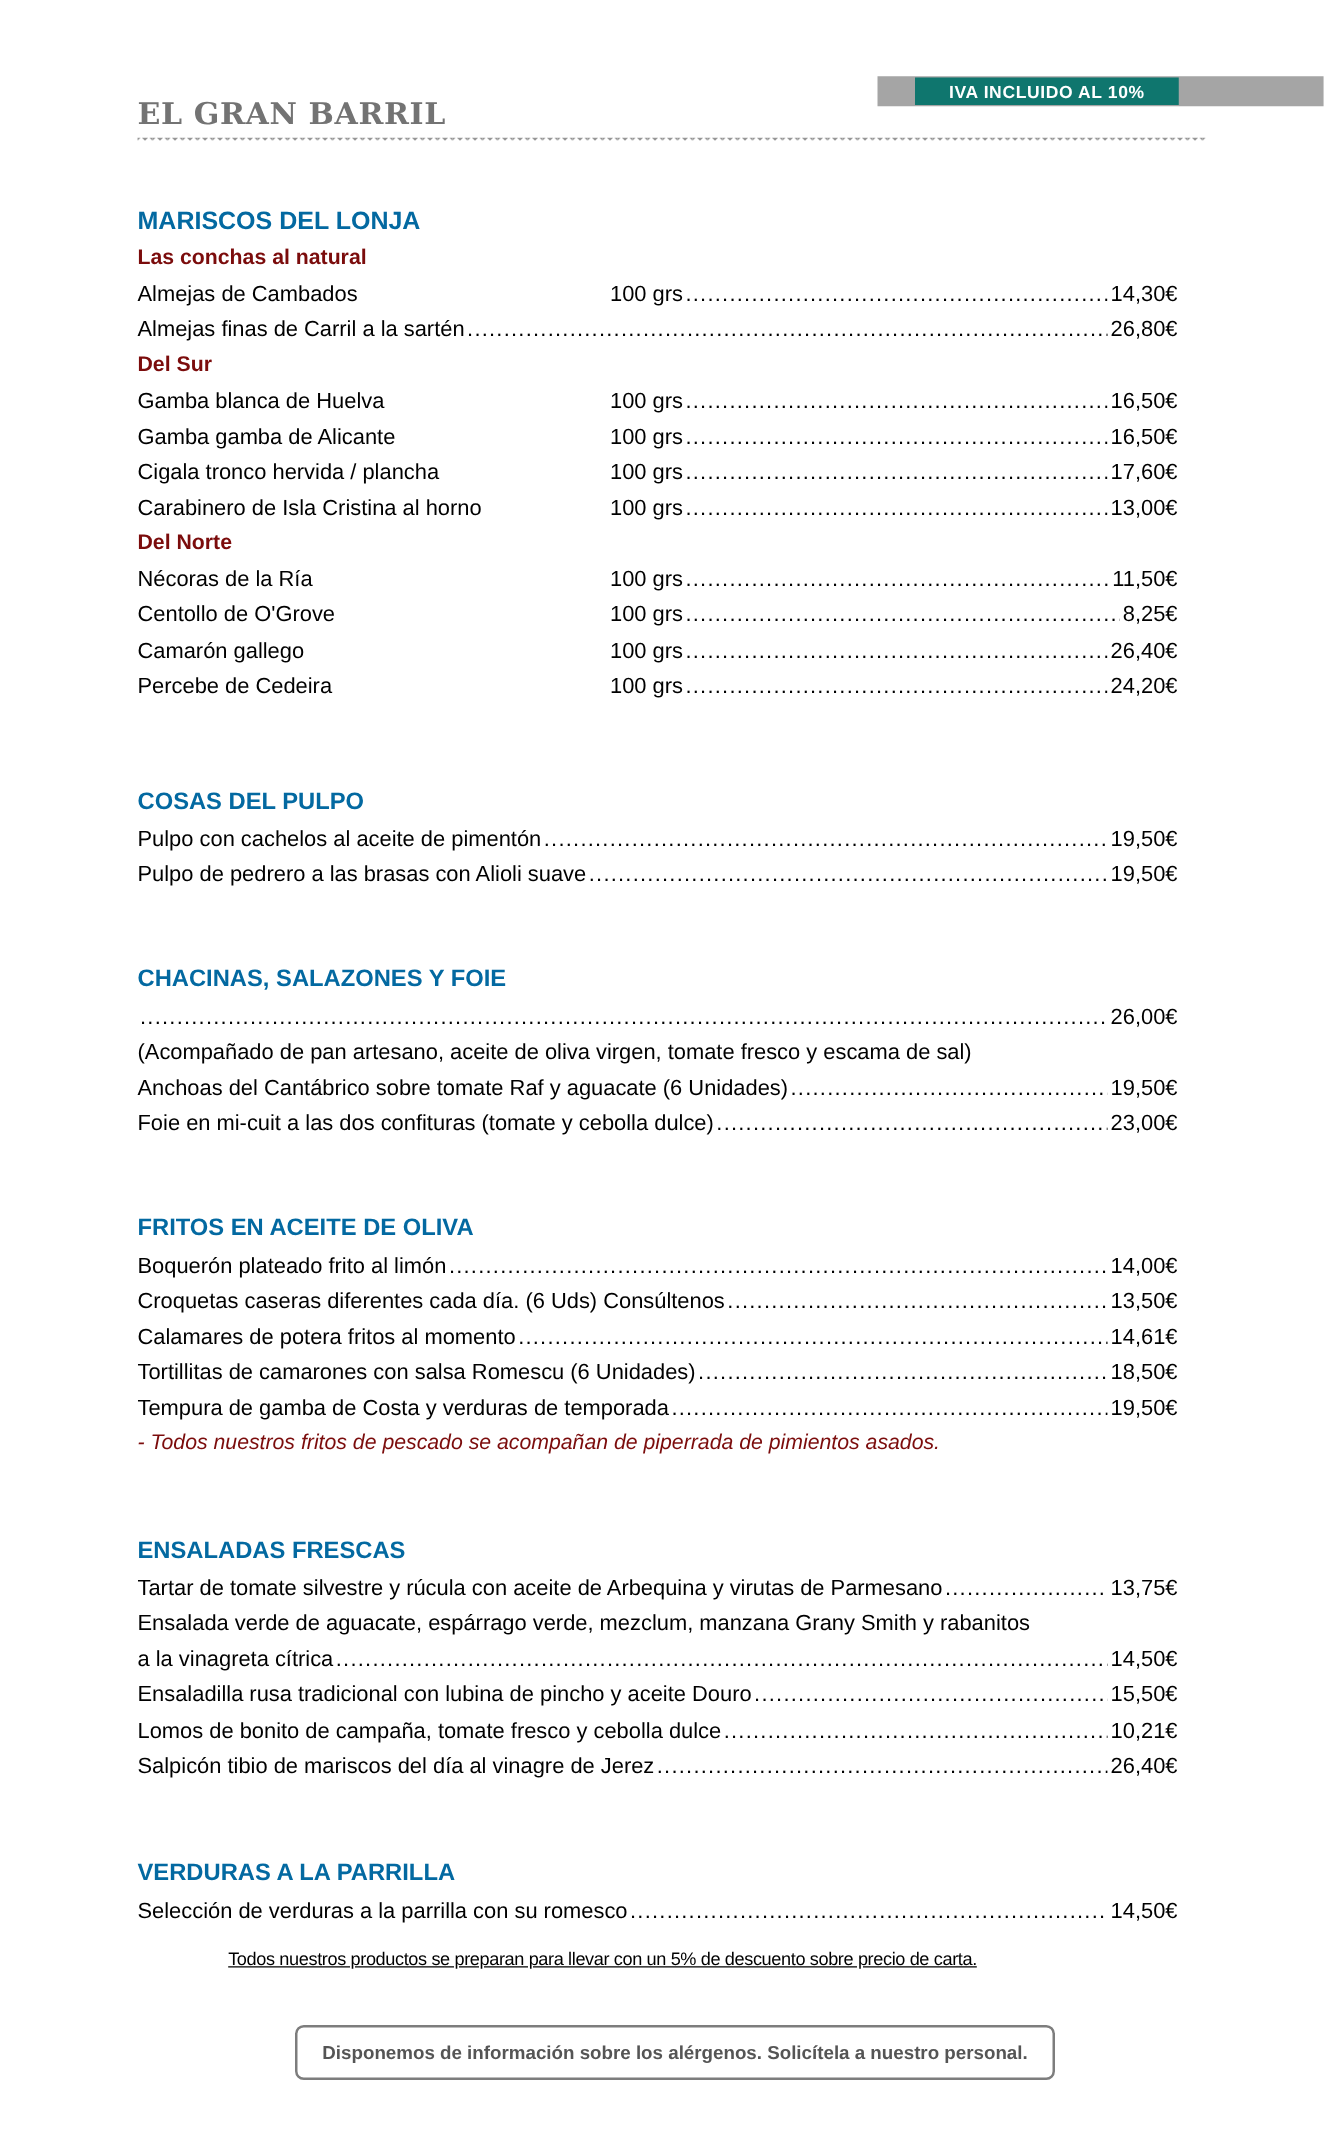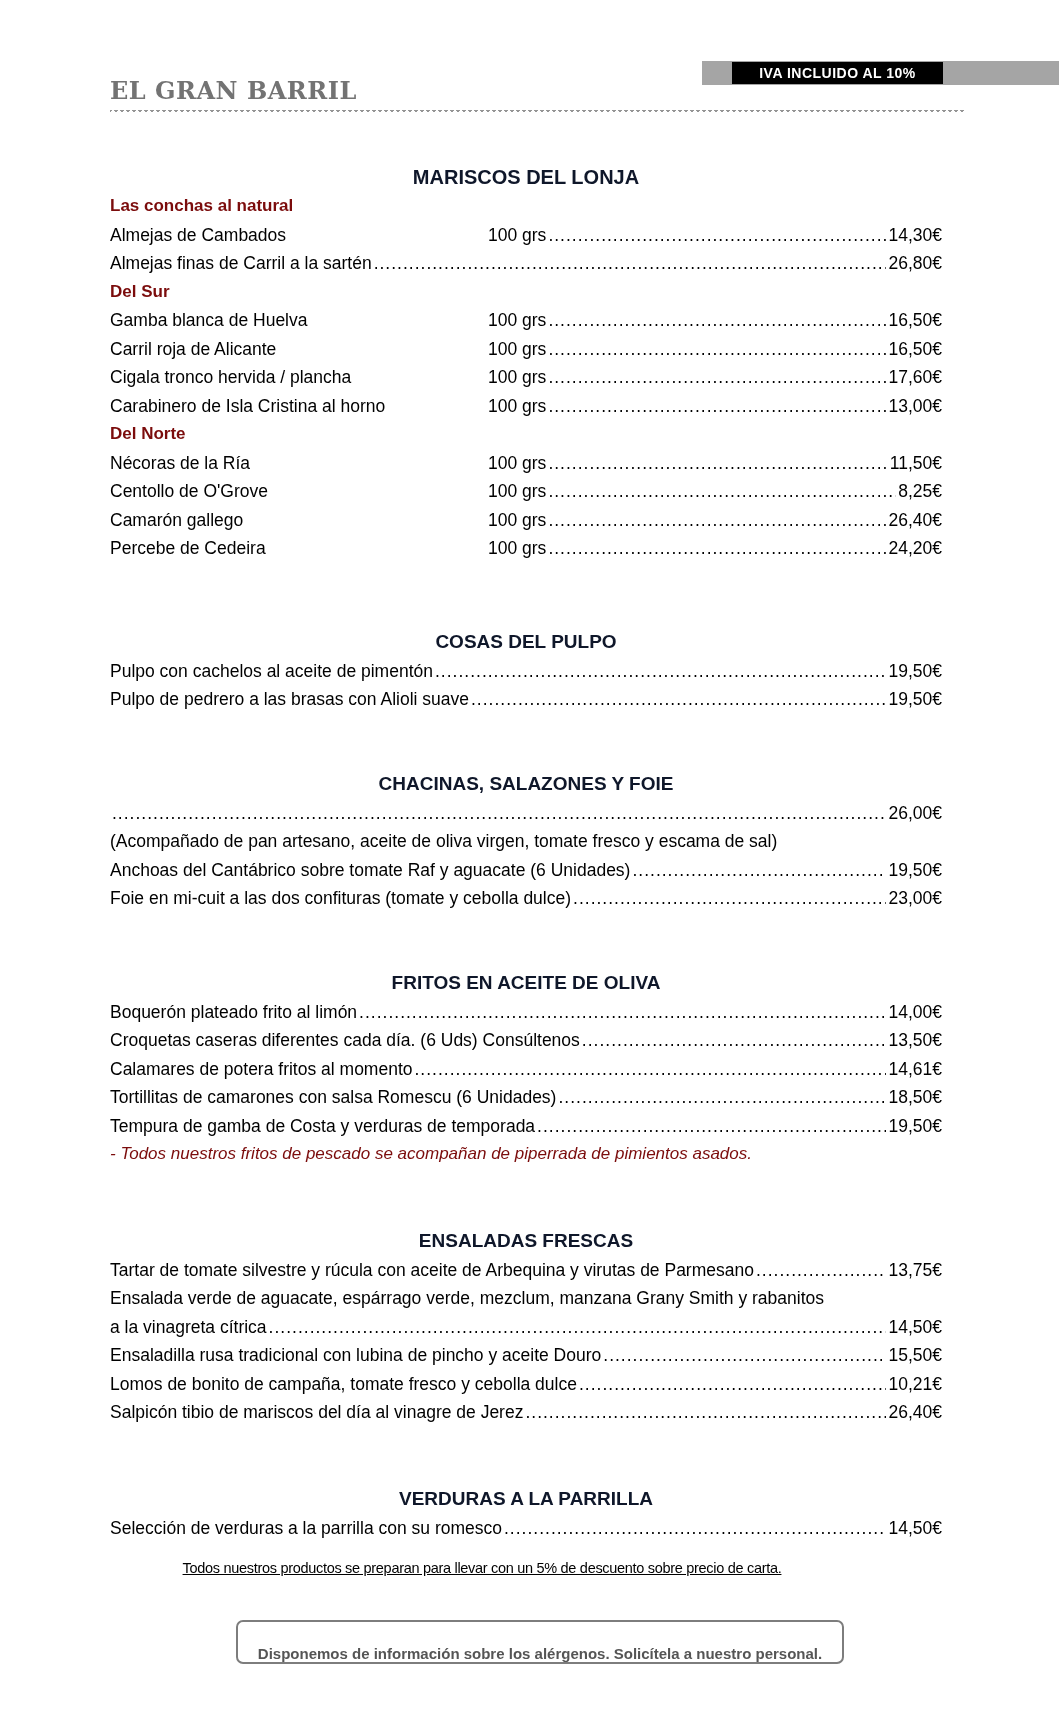--- a/index.html
+++ b/index.html
@@ -2,54 +2,54 @@
 <html><head>
 <meta charset="utf-8">
 <style>
   html, body { margin: 0; padding: 0; background: #ffffff; }
   body { width: 1059px; height: 1713px; position: relative; overflow: hidden;
          font-family: "Liberation Sans", sans-serif; color: #000; }
   .page { position: absolute; left: 0; top: 0; width: 1059px; height: 1713px; }
 
   
   .iva-band { position: absolute; left: 702px; top: 61px; width: 357px; height: 24px; background: #a5a5a5; }
-  .iva-badge { position: absolute; left: 732px; top: 62px; width: 211px; height: 22px; background: #000000;
+  .iva-badge { position: absolute; left: 732px; top: 62px; width: 211px; height: 22px; background: #0f766e;
                color: #fff; font-weight: bold; font-size: 14px; letter-spacing: 0.5px;
                display: flex; align-items: center; justify-content: center; }
   .brand { position: absolute; left: 110px; top: 76px; font-family: "DejaVu Serif", serif;
            font-weight: bold; font-size: 24px; color: #737373; letter-spacing: 0.5px; }
   .zigzag { position: absolute; left: 110px; top: 110px; width: 855px; height: 6px;
             background-image:
               linear-gradient(135deg, #8a8a8a 25%, transparent 25%),
               linear-gradient(225deg, #8a8a8a 25%, transparent 25%);
             background-size: 6px 6px; background-repeat: repeat-x; opacity: 0.9; }
 
   
   .menu { position: absolute; left: 110px; top: 162px; width: 832px; }
   .section { margin: 0; }
-  .section-title { color: #0f172a; font-weight: bold; font-size: 19px; height: 30px; line-height: 30px; text-align: center; }
+  .section-title { color: #0369a1; font-weight: bold; font-size: 19px; height: 30px; line-height: 30px; }
   .section-title.big { font-size: 20px; }
   .sub-title { color: #7b0c0c; font-weight: bold; font-size: 17px; height: 28.5px; line-height: 28.5px; }
   .row { display: flex; align-items: baseline; height: 28.5px; line-height: 28.5px; font-size: 17.5px; white-space: nowrap; }
   .row .name { flex: 0 0 auto; }
   .row .qty { flex: 0 0 auto; }
   .row .name.fixed { width: 378px; }
   .row .dots { flex: 1 1 auto; overflow: hidden; margin: 0 2px; color: #000; letter-spacing: 1px; }
   .row .dots::before { content: "......................................................................................................................................................................................................................................"; }
   .row .price { flex: 0 0 auto; text-align: left; }
   .plain { height: 28.5px; line-height: 28.5px; font-size: 17.5px; white-space: nowrap; }
   .note { color: #7b0c0c; font-style: italic; font-size: 17px; height: 28.5px; line-height: 28.5px; white-space: nowrap; }
 
   .gap-a { height: 57px; }
 
   .takeaway { position: absolute; left: 0; width: 964px; top: 1560px; text-align: center;
               font-size: 14.5px; text-decoration: underline; letter-spacing: -0.3px; }
   .allergen { position: absolute; left: 236px; top: 1620px; width: 608px; height: 44px;
               border: 2px solid #7d7d7d; border-radius: 7px; box-sizing: border-box;
-              display: flex; align-items: flex-end; justify-content: center;
+              display: flex; align-items: center; justify-content: center;
               color: #555; font-weight: bold; font-size: 15px; }
 </style>
 </head>
 <body>
 
 <div class="page">
 
   <div class="iva-band"></div>
   <div class="iva-badge">IVA INCLUIDO AL 10%</div>
   <div class="brand">EL GRAN BARRIL</div>
@@ -74,21 +74,21 @@
       </div>
 
       <div class="sub-title">Del Sur</div>
       <div class="row">
         <span class="name fixed">Gamba blanca de Huelva</span>
         <span class="qty">100 grs</span>
         <span class="dots"></span>
         <span class="price">16,50€</span>
       </div>
       <div class="row">
-        <span class="name fixed">Carril roja de Alicante</span>
+        <span class="name fixed">Gamba gamba de Alicante</span>
         <span class="qty">100 grs</span>
         <span class="dots"></span>
         <span class="price">16,50€</span>
       </div>
       <div class="row">
         <span class="name fixed">Cigala tronco hervida / plancha</span>
         <span class="qty">100 grs</span>
         <span class="dots"></span>
         <span class="price">17,60€</span>
       </div>

